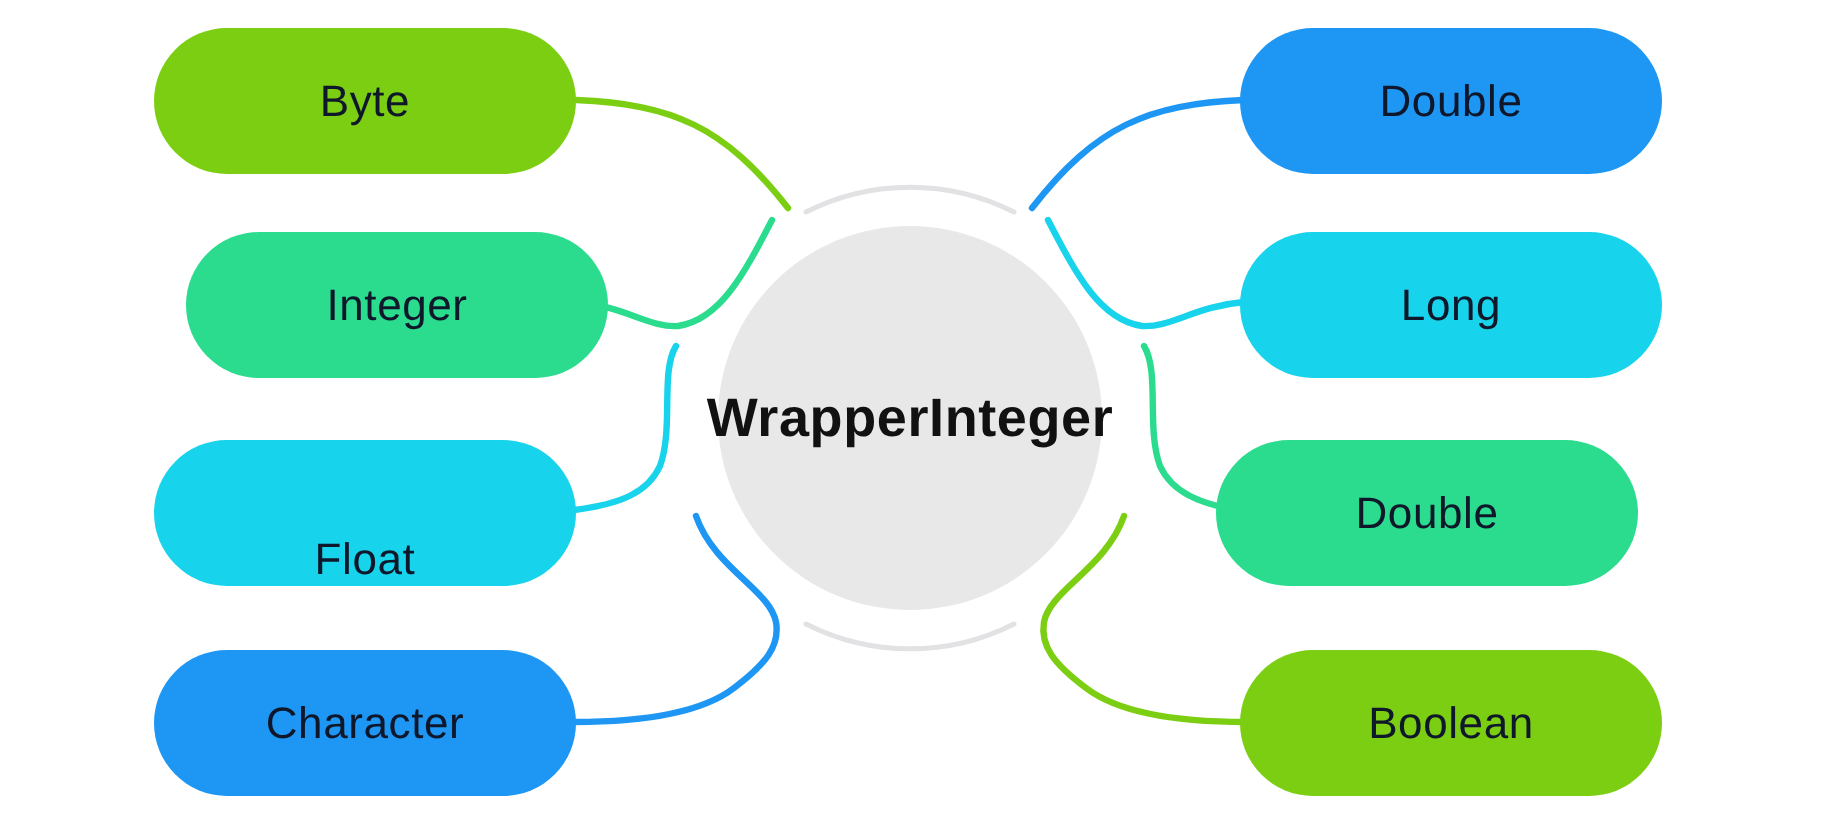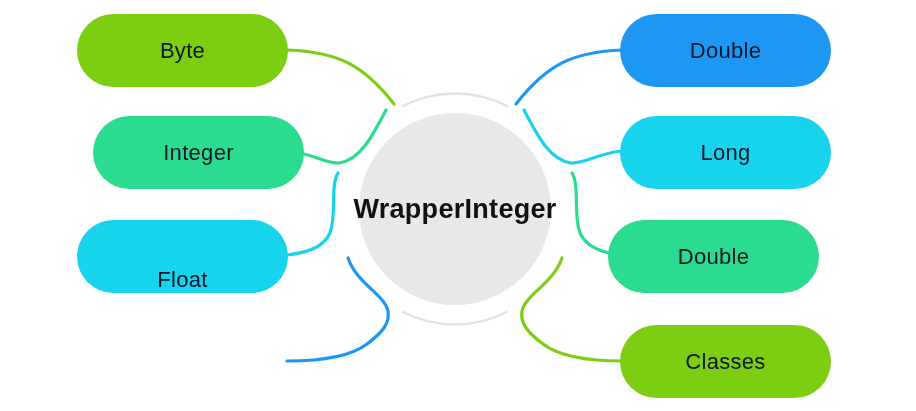--- a/index.html
+++ b/index.html
@@ -86,25 +86,28 @@
 
 <div class="pill" style="left: 77px; top: 14px; background: rgb(124, 206, 18);">
       <span class="pill-label">Byte</span>
     </div>
     <div class="pill" style="left: 93px; top: 116px; background: rgb(43, 220, 142);">
       <span class="pill-label">Integer</span>
     </div>
     <div class="pill" style="left: 77px; top: 220px; background: rgb(23, 211, 235); align-items: flex-end;">
       <span class="pill-label">Float</span>
     </div>
+    <div class="pill" style="left: 77px; top: 325px; background: rgb(30, 151, 244);">
+      <span class="pill-label">Character</span>
+    </div>
     <div class="pill" style="left: 620px; top: 14px; background: rgb(30, 151, 244);">
       <span class="pill-label">Double</span>
     </div>
     <div class="pill" style="left: 620px; top: 116px; background: rgb(23, 211, 235);">
       <span class="pill-label">Long</span>
     </div>
     <div class="pill" style="left: 608px; top: 220px; background: rgb(43, 220, 142); align-items: center;">
       <span class="pill-label">Double</span>
     </div>
     <div class="pill" style="left: 620px; top: 325px; background: rgb(124, 206, 18);">
-      <span class="pill-label">Classes</span>
+      <span class="pill-label">Boolean</span>
     </div>
   </div>
 
 </body></html>

